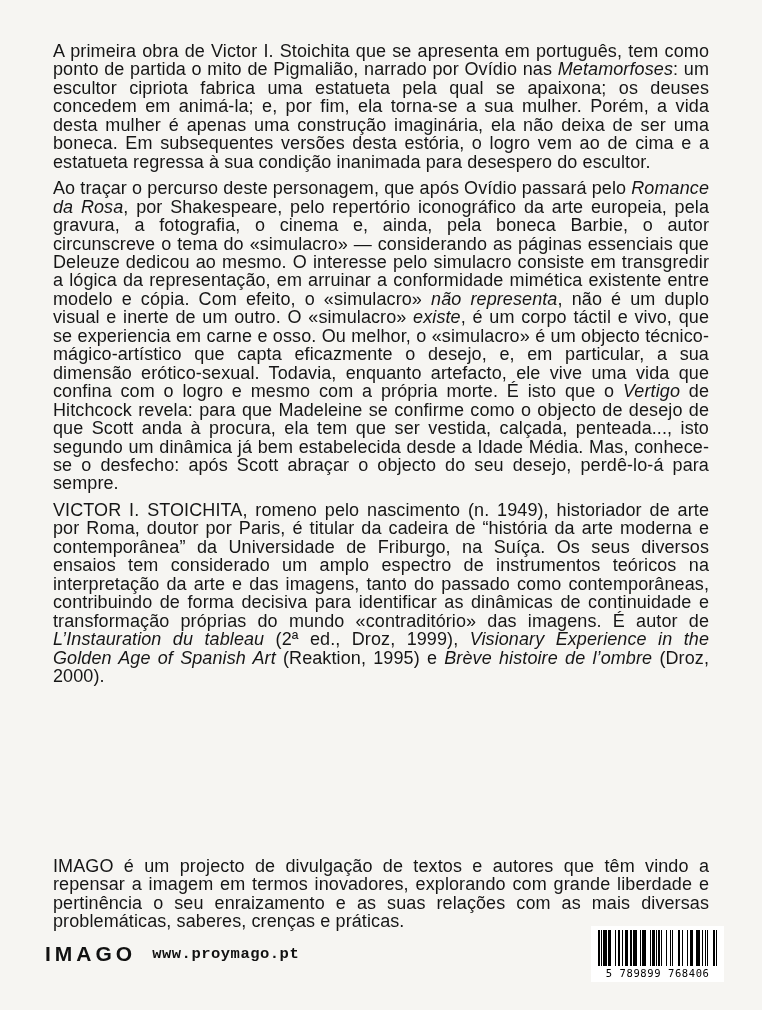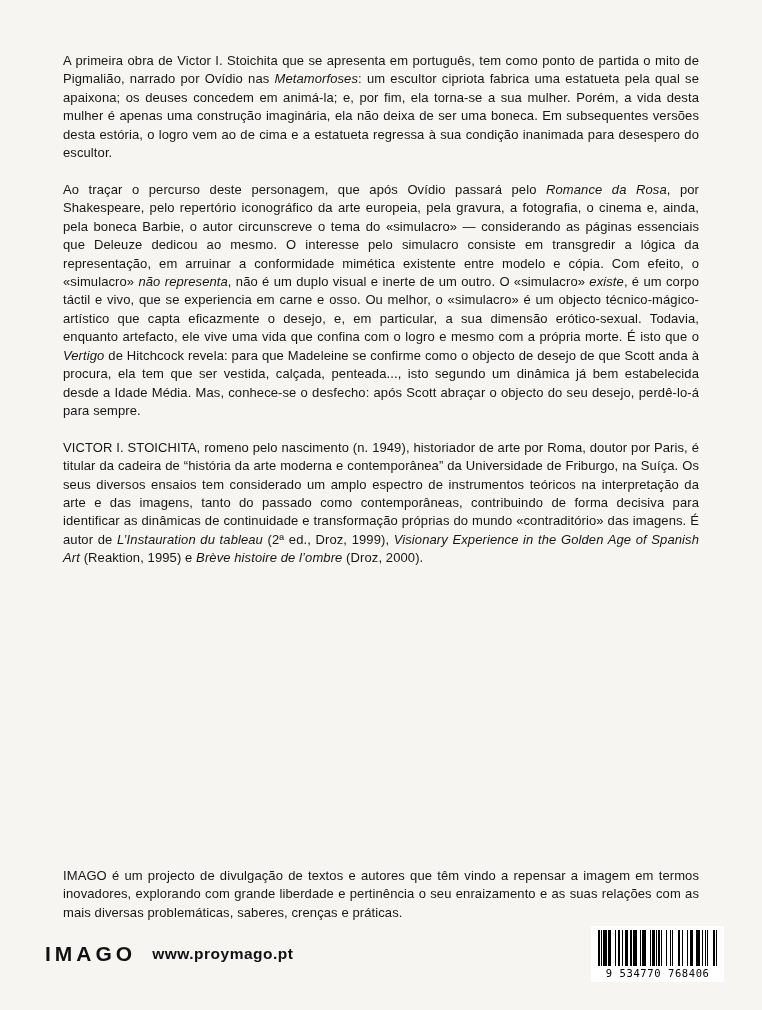--- a/index.html
+++ b/index.html
@@ -13,22 +13,22 @@
       width: 762px; height: 1010px;
       box-sizing: border-box;
       color: #161616;
       overflow: hidden;
     }
     .blurbs {
       position: absolute;
       left: 45px; right: 45px; top: 34px;
     }
     p.blurb {
-      margin: 18px;
-      font-size: 13px;
+      margin: 8px;
+      font-size: 18px;
       line-height: 18.45px;
       text-align: justify;
       letter-spacing: 0.1px;
       font-weight: 500;
     }
     p.blurb span { white-space: normal; }
     .gap-bio { margin-top: 18px; }
     .imago {
       position: absolute;
       left: 45px; right: 45px; top: 849px;
@@ -45,20 +45,21 @@
       font-weight: bold;
       letter-spacing: 4px;
       color: #111;
     }
     .site {
       font-size: 15.5px;
       font-weight: bold;
       letter-spacing: 0.5px;
       margin-left: 16px;
       color: #111;
+      font-family: Liberation Mono, monospace;
     }
     .barcode {
       margin-left: auto;
       background: #ffffff;
       padding: 4px 7px 3px 7px;
       display: flex;
       flex-direction: column;
     }
     .bars {
       display: flex;
@@ -182,17 +183,17 @@
           <div style="width: 1.25px; height: 100%; background: transparent;"></div>
           <div style="width: 1.25px; height: 100%; background: rgb(0, 0, 0);"></div>
           <div style="width: 1.25px; height: 100%; background: transparent;"></div>
           <div style="width: 1.25px; height: 100%; background: transparent;"></div>
           <div style="width: 1.25px; height: 100%; background: transparent;"></div>
           <div style="width: 1.25px; height: 100%; background: transparent;"></div>
           <div style="width: 1.25px; height: 100%; background: rgb(0, 0, 0);"></div>
           <div style="width: 1.25px; height: 100%; background: transparent;"></div>
           <div style="width: 1.25px; height: 100%; background: rgb(0, 0, 0);"></div>
         </div>
-      <div class="digits">9 534770 768406</div>
+      <div class="digits">5 789899 768406</div>
     </div>
   </div>
 
 </div>
 
 </body></html>

